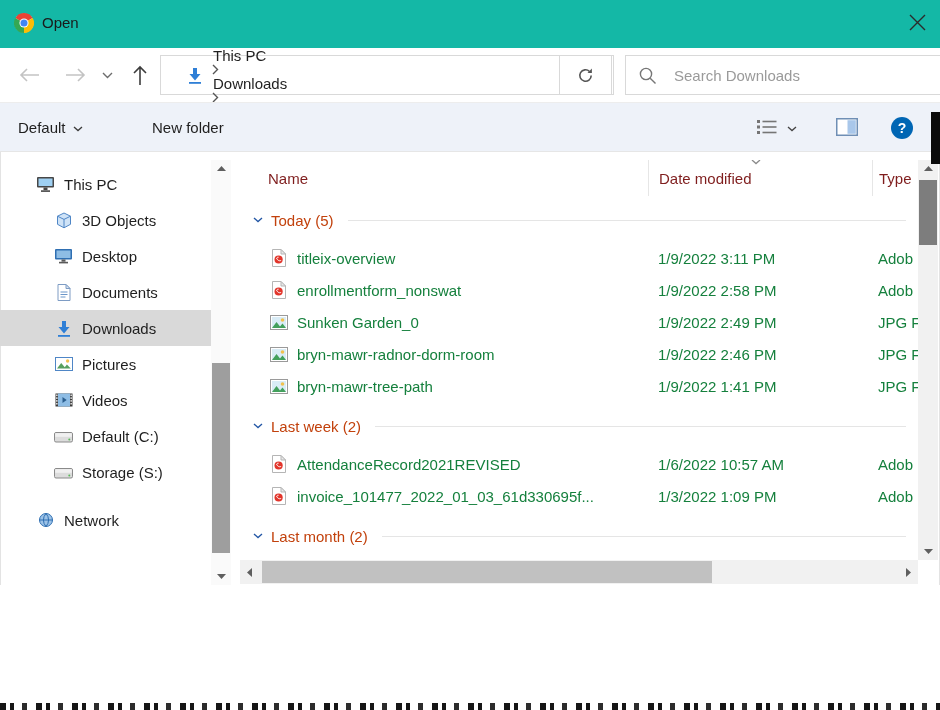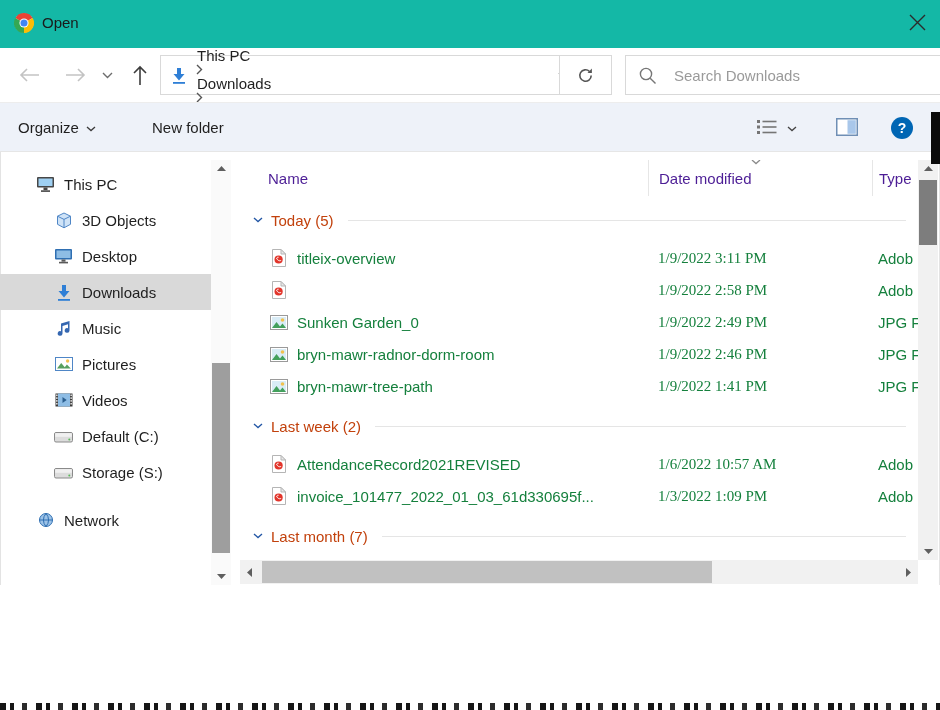--- a/index.html
+++ b/index.html
@@ -16,21 +16,21 @@
   #close-btn{position:absolute;right:13px;top:14px;width:18px;height:18px;cursor:pointer;}
 
   
   #navrow{position:absolute;left:0;top:48px;width:100%;height:54px;background:#fff;}
   .navbtn{position:absolute;top:10px;height:34px;display:flex;align-items:center;justify-content:center;}
   #back-btn{left:12px;width:34px;color:#c3c3c3;}
   #forward-btn{left:58px;width:34px;color:#c3c3c3;}
   #history-chevron{left:97px;width:20px;color:#6d6d6d;}
   #up-btn{left:124px;width:32px;color:#3d3d3d;}
   #address-bar{position:absolute;left:160px;top:7px;width:400px;height:38px;border:1px solid #d9d9d9;
-               background:#fff;display:flex;align-items:center;padding:0 10px;gap:6px;font-size:15px;}
+               background:#fff;display:flex;align-items:center;padding:0 26px;gap:6px;font-size:15px;}
   #address-bar .crumb{padding:0 4px;cursor:pointer;white-space:nowrap;}
   #address-bar .crumb-sep{color:#555;padding:0 3px;display:flex;align-items:center;cursor:pointer;}
   #address-spacer{flex:1;}
   #address-dropdown{color:#555;padding-right:2px;cursor:pointer;}
   #refresh-btn{position:absolute;left:559px;top:7px;width:51px;height:38px;border:1px solid #d9d9d9;
                background:#fff;display:flex;align-items:center;justify-content:center;cursor:pointer;}
   #search-box{position:absolute;left:625px;top:7px;width:302px;height:38px;border:1px solid #d9d9d9;
               background:#fff;display:flex;align-items:center;padding:0 12px;gap:15px;}
   #search-input{border:none;outline:none;flex:1;font-size:15px;color:#444;font-family:inherit;background:transparent;}
   #search-input::placeholder{color:#9a9a9a;}
@@ -70,37 +70,37 @@
   #side-scroll .thumb{top:203px;height:190px;background:#9e9e9e;}
   #list-vscroll .thumb{top:20px;height:65px;background:#7d7d7d;}
   #hscroll{position:absolute;left:240px;top:560px;width:678px;height:24px;background:#f1f1f1;}
   #hscroll .arrow{position:absolute;top:0;height:100%;display:flex;align-items:center;cursor:pointer;}
   #hscroll .arrow.left{left:7px;} #hscroll .arrow.right{right:7px;}
   #hscroll .thumb{position:absolute;top:1px;bottom:1px;left:22px;width:450px;background:#c1c1c1;cursor:pointer;}
 
   
   #filearea{position:absolute;left:240px;top:160px;width:678px;height:400px;overflow:hidden;}
   #list-header{display:grid;grid-template-columns:408px 224px 1fr;height:36px;font-size:15px;
-               color:#4c1d95;align-items:center;}
+               color:#7f1d1d;align-items:center;}
   #col-name{padding-left:28px;cursor:pointer;}
   #col-date{height:100%;display:flex;align-items:center;padding-left:10px;border-left:1px solid #e6e6e6;
             position:relative;cursor:pointer;}
   #col-type{height:100%;display:flex;align-items:center;padding-left:6px;border-left:1px solid #e6e6e6;
             cursor:pointer;overflow:hidden;white-space:nowrap;}
   #sort-caret{position:absolute;left:102px;top:-1px;color:#8a8a8a;}
   .group{margin-top:10px;}
   .group-header{display:flex;align-items:center;height:28px;margin-bottom:8px;
                 color:#c2410c;font-size:15px;cursor:pointer;}
   .group-header .chev{margin-left:13px;margin-right:8px;color:#2155a4;display:flex;}
   .group-header .rule{flex:1;height:1px;background:#e5e5e5;margin-left:14px;margin-right:12px;}
   .file-row{display:grid;grid-template-columns:408px 224px 1fr;height:32px;align-items:center;
             font-size:15px;color:#15803d;cursor:pointer;}
   .cell-name{display:flex;align-items:center;gap:9px;padding-left:30px;overflow:hidden;white-space:nowrap;}
   .cell-name .ficon{width:18px;display:flex;justify-content:center;flex:none;}
-  .cell-date{padding-left:10px;white-space:nowrap;font-family:Liberation Serif, serif;}
+  .cell-date{padding-left:10px;white-space:nowrap;}
   .cell-type{padding-left:6px;overflow:hidden;white-space:nowrap;}
 
   
   #footer{position:absolute;left:0;top:585px;width:100%;height:125px;background:#fff;}
 
   
   #right-artifact{position:absolute;right:0;top:112px;width:9px;height:52px;background:#0b0b0b;}
   #bottom-artifact{position:absolute;left:0;bottom:0;width:100%;height:7px;
     background:repeating-linear-gradient(90deg,#161616 0 6px,transparent 6px 10px,#161616 10px 14px,
                transparent 14px 22px,#2c2c2c 22px 27px,transparent 27px 36px);}
@@ -188,21 +188,21 @@
             <circle cx="8" cy="8" r="5.6" fill="none" stroke="#767676" stroke-width="1.4"></circle>
             <path d="M12.2 12.2L17.5 17.5" stroke="#767676" stroke-width="1.4"></path>
           </svg>
         </span>
       <input id="search-input" type="text" placeholder="Search Downloads" style="">
     </div>
   </div>
 
   <div id="toolbar">
     <div id="organize-btn" class="toolbtn">
-      <span>Organize</span>
+      <span>Default</span>
       <span class="caret">
           <svg width="10" height="6" viewBox="0 0 10 6">
             <path d="M1 1l4 3.6L9 1" fill="none" stroke="currentColor" stroke-width="1.3"></path>
           </svg>
         </span>
     </div>
     <div id="newfolder-btn" class="toolbtn">
       <span>New folder</span>
     </div>
     <div id="view-btn">
@@ -261,36 +261,38 @@
         <span class="icon">
           <svg width="19" height="16" viewBox="0 0 19 16">
             <rect x="1" y="1" width="17" height="10.5" rx="1" fill="#2f6fb2"></rect>
             <rect x="2.5" y="2.5" width="14" height="7.5" fill="#8ebde5"></rect>
             <rect x="7.5" y="11.5" width="4" height="2.2" fill="#5a5a5a"></rect>
             <rect x="5" y="13.8" width="9" height="1.6" fill="#5a5a5a"></rect>
           </svg>
         </span>
         <span class="lbl">Desktop</span>
       </div>
+      <div class="side-item lvl1">
+        <span class="icon">
+          <svg width="14" height="17" viewBox="0 0 14 17">
+            <path d="M1 0.5h8l4 4v12H1z" fill="#fff" stroke="#7e9cc4"></path>
+            <path d="M9 0.5l4 4H9z" fill="#dbe6f4" stroke="#7e9cc4"></path>
+            <path d="M3.5 8h7M3.5 10.5h7M3.5 13h5" stroke="#6b96c9"></path>
+          </svg>
+        </span>
+        <span class="lbl">Documents</span>
+      </div>
       <div class="side-item lvl1 selected">
         <span class="icon">
           <svg width="16" height="17" viewBox="0 0 16 17">
             <path d="M6 1h4v6h3.5L8 13.5 2.5 7H6z" fill="#2f7fd6"></path>
             <rect x="2" y="15" width="12" height="1.8" fill="#2f7fd6"></rect>
           </svg>
         </span>
         <span class="lbl">Downloads</span>
-      </div>
-      <div class="side-item lvl1">
-        <span class="icon">
-          <svg width="15" height="17" viewBox="0 0 15 17">
-            <path d="M5 3.5L13.5 1v9.4a2.4 2.4 0 1 1-1.5-2.2V4.3L6.5 5.9v7.5A2.4 2.4 0 1 1 5 11.2z" fill="#3567b1"></path>
-          </svg>
-        </span>
-        <span class="lbl">Music</span>
       </div>
       <div class="side-item lvl1">
         <span class="icon">
           <svg width="18" height="14" viewBox="0 0 18 14">
             <rect x="0.5" y="0.5" width="17" height="13" fill="#fff" stroke="#4f86c6"></rect>
             <path d="M2 11.5L6.2 6l3.6 4.2 2.1-2.6 3.9 3.9z" fill="#57a05f"></path>
             <circle cx="12.6" cy="4" r="1.7" fill="#f2c14e"></circle>
           </svg>
         </span>
         <span class="lbl">Pictures</span>
@@ -399,20 +401,21 @@
           <div class="file-row">
             <span class="cell-name">
               <span class="ficon">
                 <svg width="16" height="18" viewBox="0 0 16 18">
                   <path d="M1.5 0.5h8.5l4.5 4.5v12.5H1.5z" fill="#fff" stroke="#b5b5b5"></path>
                   <path d="M10 0.5l4.5 4.5H10z" fill="#e9e9e9" stroke="#b5b5b5"></path>
                   <circle cx="7.6" cy="10.5" r="4.1" fill="#e2352b"></circle>
                   <path d="M7.6 8.2c-2 0-2.5 1.2-1.1 2.5 1.3 1.3 3.4 1.5 3.4.3" stroke="#fff" stroke-width="1" fill="none"></path>
                 </svg>
               </span>
+              <span class="fname">enrollmentform_nonswat</span>
             </span>
             <span class="cell-date">1/9/2022 2:58 PM</span>
             <span class="cell-type">Adob</span>
           </div>
           <div class="file-row">
             <span class="cell-name">
               <span class="ficon">
                 <svg width="18" height="15" viewBox="0 0 18 15">
                   <rect x="0.5" y="0.5" width="17" height="14" fill="#fff" stroke="#9a9a9a"></rect>
                   <rect x="2" y="2" width="14" height="11" fill="#d9ecf6"></rect>
@@ -497,21 +500,21 @@
             <span class="cell-type">Adob</span>
           </div>
         </div>
         <div class="group">
           <div class="group-header">
             <span class="chev">
               <svg width="10" height="6" viewBox="0 0 10 6">
                 <path d="M1 1l4 3.6L9 1" fill="none" stroke="currentColor" stroke-width="1.3"></path>
               </svg>
             </span>
-            <span class="glabel">Last month (7)</span>
+            <span class="glabel">Last month (2)</span>
             <span class="rule"></span>
           </div>
           <div class="file-row">
             <span></span>
             <span></span>
           </div>
         </div>
       </div>
   </div>
   <div id="list-vscroll" class="vscroll">

